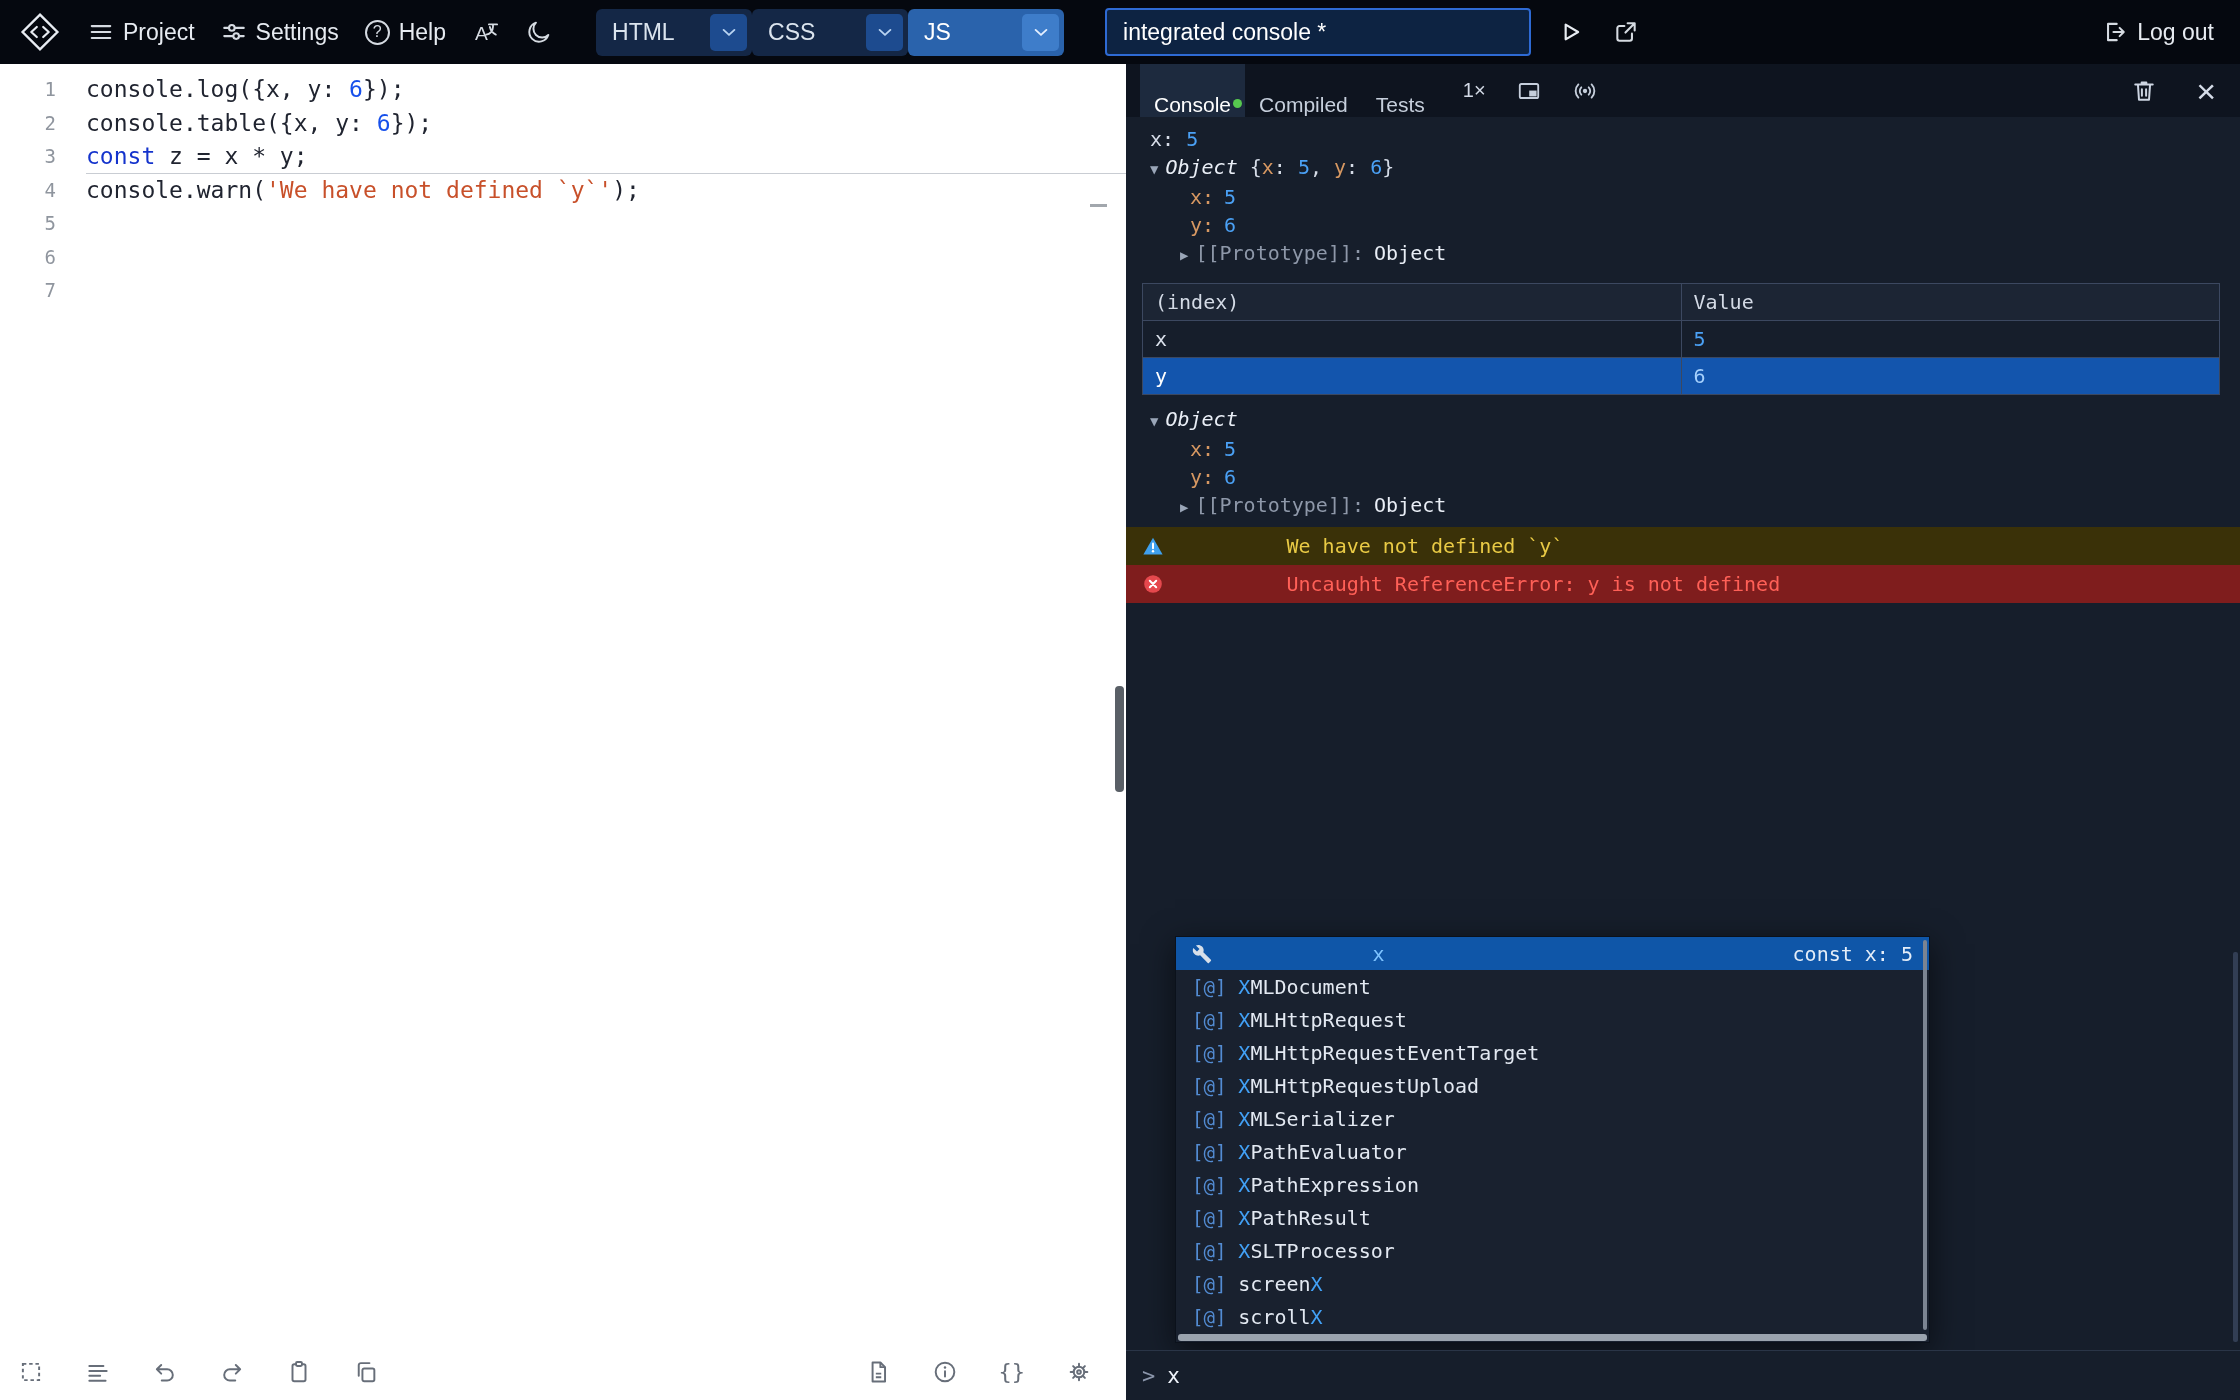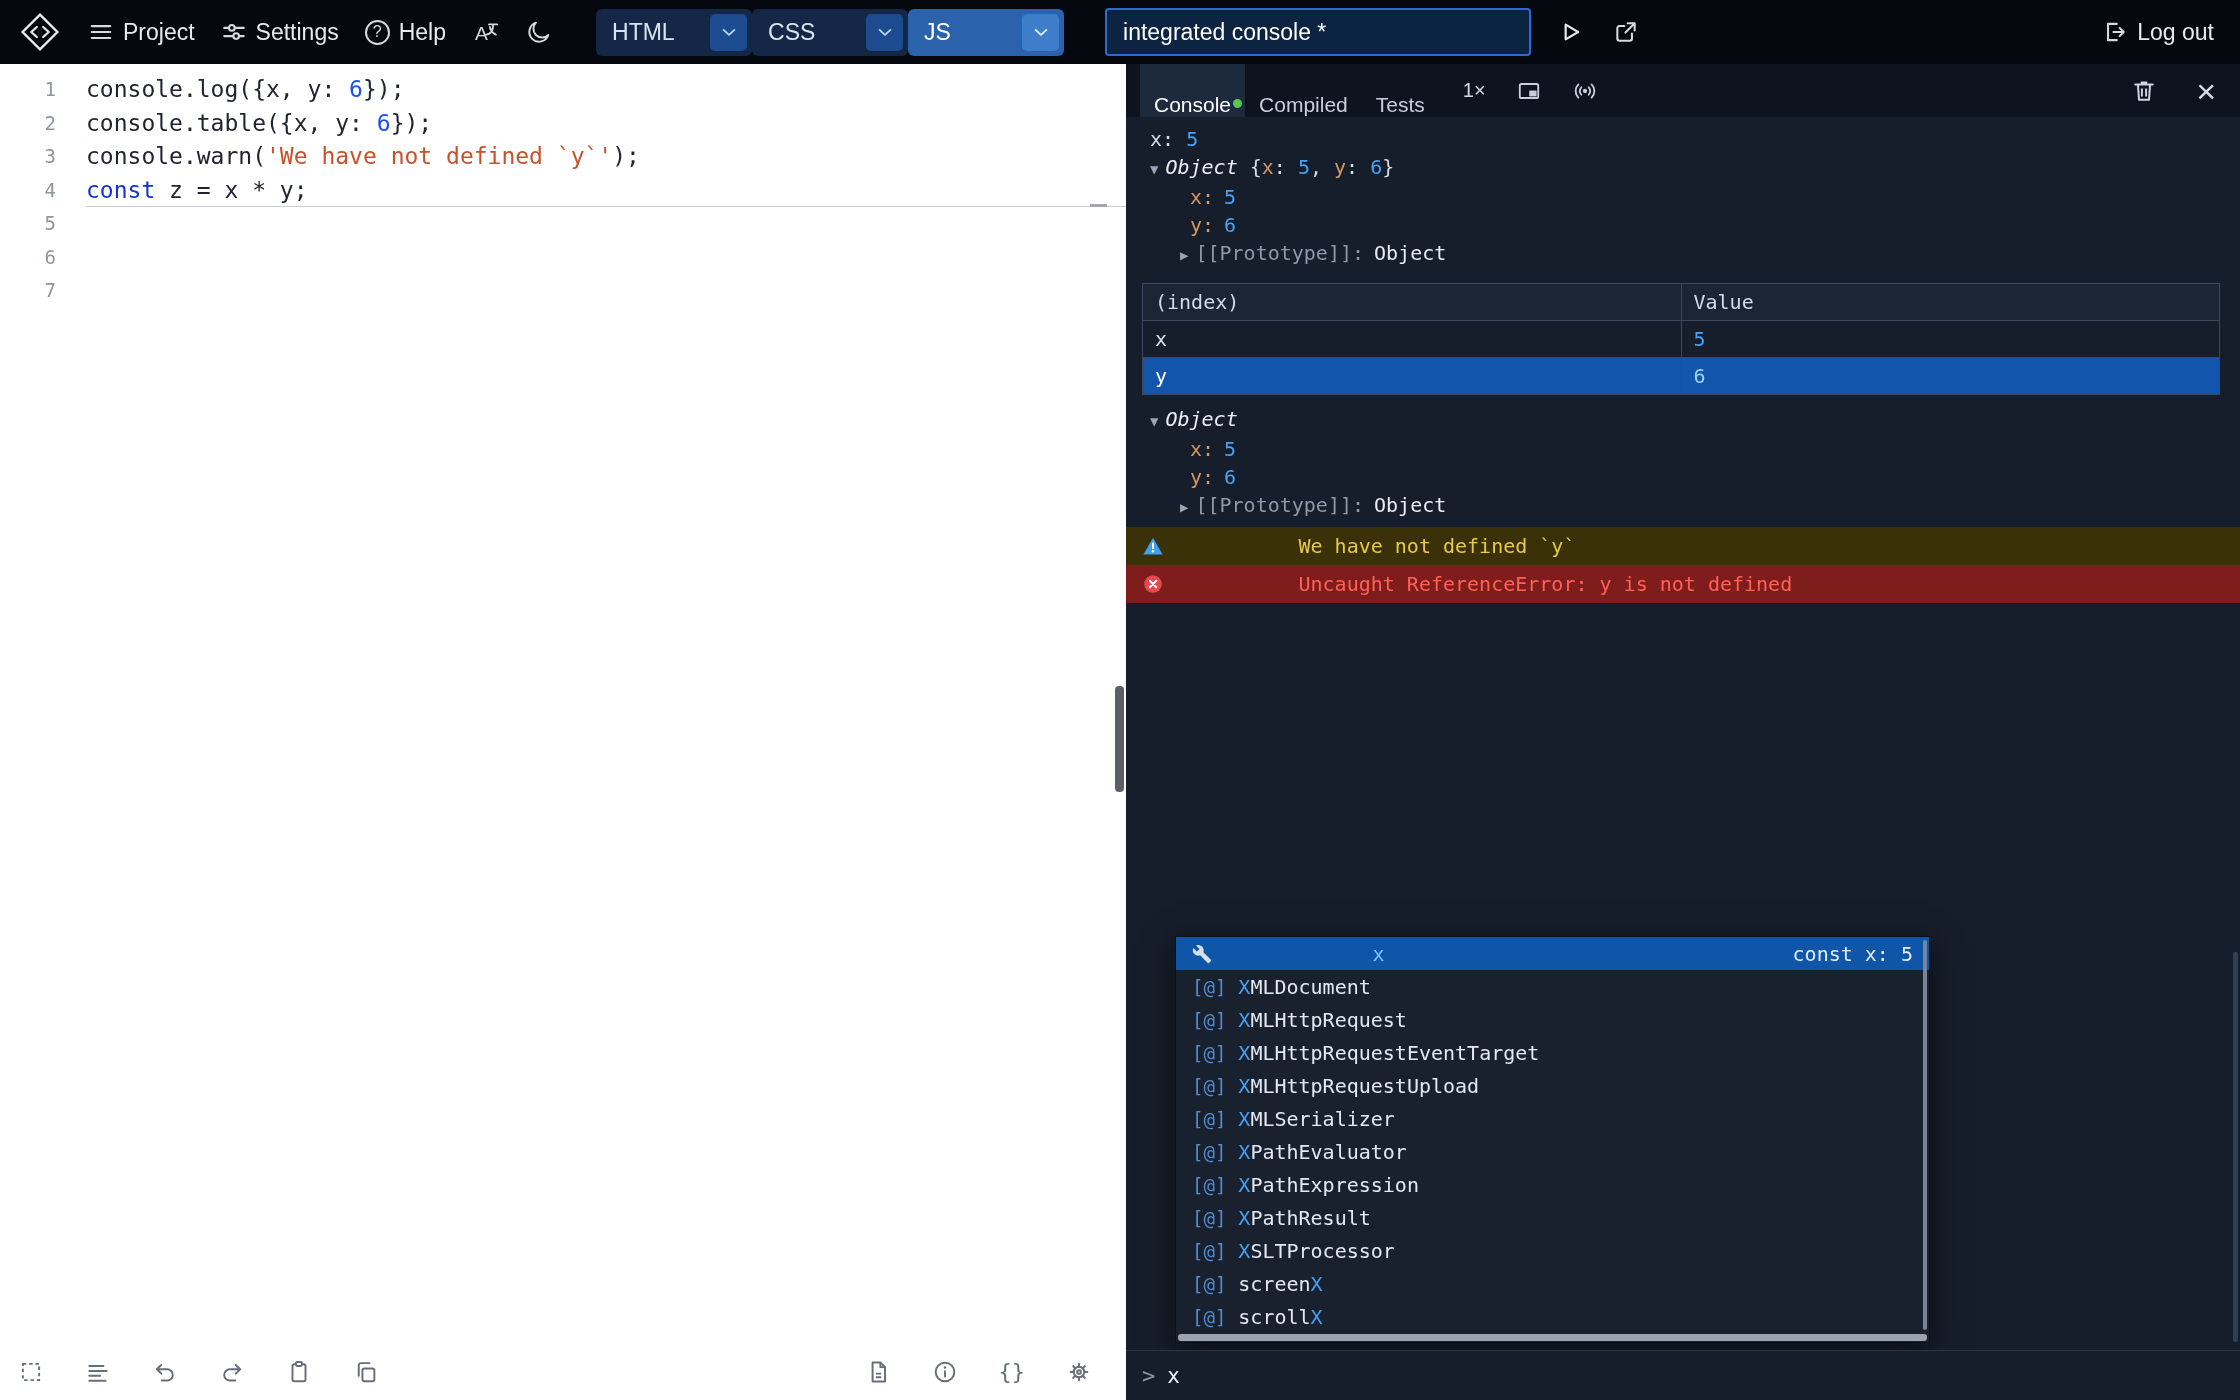--- a/index.html
+++ b/index.html
@@ -73,21 +73,21 @@
 
   .console-table{border-collapse:collapse;margin:14px 20px 10px 16px;width:calc(100% - 36px);font-size:20px;border:1px solid #4a5671;table-layout:fixed}
   .console-table th,.console-table td{border:1px solid #3c4860;padding:6px 12px;text-align:left;font-weight:normal}
   .console-table th{background:#1c2534;color:#d4dbe6}
   .console-table td{color:#dbe2ec}
   .console-table td.val{color:#4ba1f5}
   .console-table tr.selected td{background:#1355ad}
   .console-table tr.selected td:first-child{color:#fff}
   .console-table tr.selected td.val{color:#a6d1fd}
 
-  .console-warning,.console-error{height:38px;display:flex;align-items:center;gap:12px;padding-left:16px;font-size:20px;white-space:pre}
+  .console-warning,.console-error{height:38px;display:flex;align-items:center;padding-left:16px;font-size:20px;white-space:pre}
   .console-warning{background:#3a3108;color:#e9ca45;margin-top:6px}
   .console-error{background:#7f1d1d;color:#ff6057}
 
   .autocomplete{position:absolute;left:49px;bottom:7px;width:755px;background:#19212f;border:1px solid #0b111b;box-shadow:0 8px 30px rgba(0,0,0,.55);padding-bottom:9px}
   .ac-row{height:33px;display:flex;align-items:center;gap:12px;padding:0 16px;font-size:20px;color:#e3e9f2;white-space:pre;cursor:pointer}
   .ac-row.selected{background:#0f56a8}
   .ac-label-sel{color:#7ec3ff}
   .ac-detail{margin-left:auto;color:#e4edf8}
   .ac-type{color:#538cd3;font-size:19px}
   .match{color:#42a0f5}
@@ -208,22 +208,22 @@
             <div class="ln-num">2</div>
             <div class="ln-num">3</div>
             <div class="ln-num">4</div>
             <div class="ln-num">5</div>
             <div class="ln-num">6</div>
             <div class="ln-num">7</div>
           </div>
         <div class="code-lines" id="code-lines">
             <div class="code-line"><span class="tok-pl">console.log({x, y: </span><span class="tok-num">6</span><span class="tok-pl">});</span></div>
             <div class="code-line"><span class="tok-pl">console.table({x, y: </span><span class="tok-num">6</span><span class="tok-pl">});</span></div>
+            <div class="code-line active-line"><span class="tok-kw">const</span><span class="tok-pl"> z = x * y;</span></div>
             <div class="code-line"><span class="tok-pl">console.warn(</span><span class="tok-str">'We have not defined `y`'</span><span class="tok-pl">);</span></div>
-            <div class="code-line active-line"><span class="tok-kw">const</span><span class="tok-pl"> z = x * y;</span></div>
             <div class="code-line"></div>
           </div>
         <div class="overview-dash"></div>
         <div class="editor-vscroll"></div>
       </div>
       <div class="editor-footer">
         <div class="f-left">
           <span class="f-ic">
             <svg width="26" height="26" viewBox="0 0 24 24" fill="none" stroke="#676e79" stroke-width="1.8">
                 <rect x="4.5" y="4.5" width="15" height="15" stroke-dasharray="3.2 2.6"></rect>

